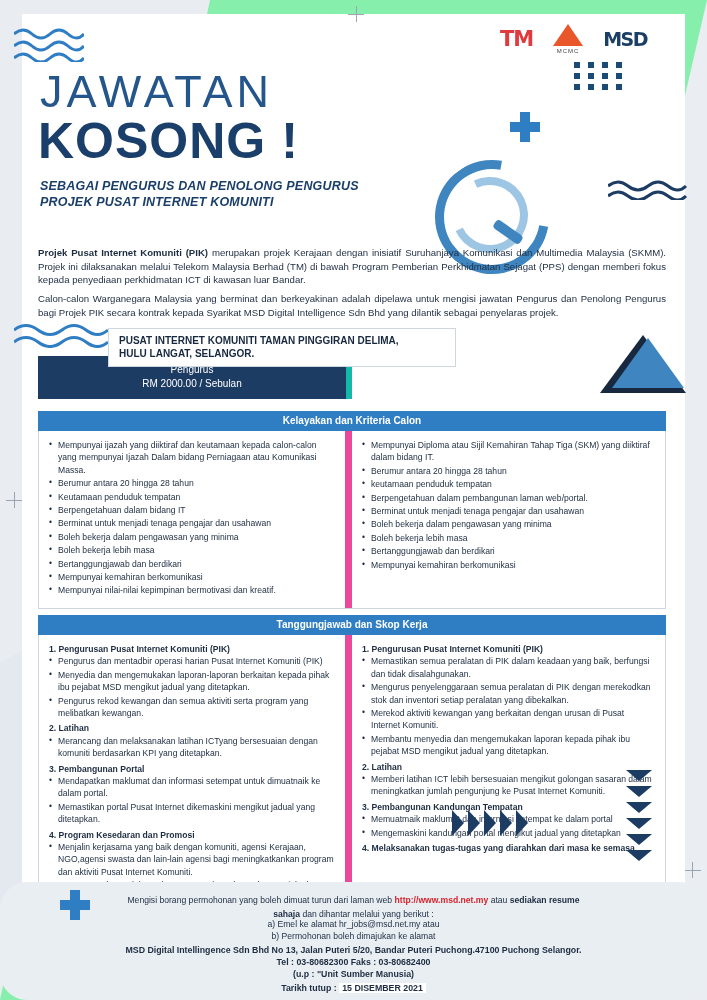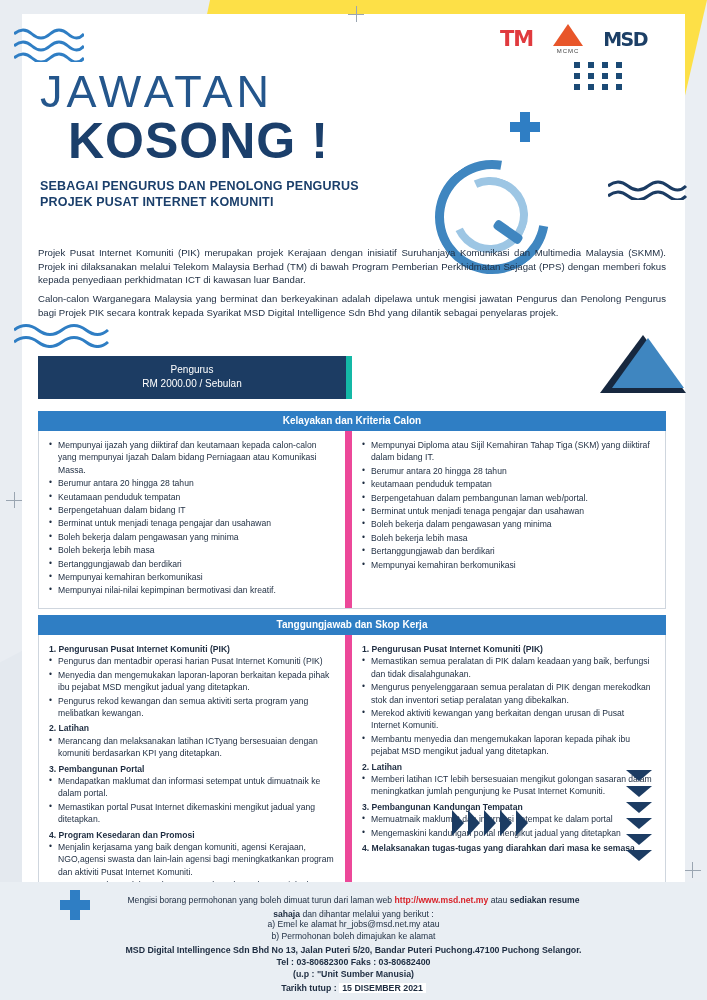--- a/index.html
+++ b/index.html
@@ -7,21 +7,21 @@
     width:707px;height:1000px;
     background:#ffffff;
     font-family:"Liberation Sans", sans-serif;
     color:#1b2b4b;
     overflow:hidden;
     position:relative;
   }
   .page{
     position:relative;
     width:707px;height:1000px;
-    background:#fde047;
+    background:#86efac;
     overflow:hidden;
   }
   
   .bg-left-triangle{
     position:absolute;left:0;top:0;width:0;height:0;
     border-left:210px solid #e9edf2;
     border-bottom:1000px solid transparent;
   }
   .bg-right-triangle{
     position:absolute;right:0;top:0;width:0;height:0;
@@ -61,25 +61,25 @@
 
   .dots{position:absolute;display:grid;grid-template-columns:repeat(4,9px);gap:5px;}
   .dots i{display:block;width:6px;height:6px;background:#1b4a75;border-radius:0;}
 
   .title-jawatan{
     position:absolute;left:40px;top:66px;
     font-size:45px;letter-spacing:4px;color:#24568c;font-weight:normal;
   }
   .title-kosong{
     position:absolute;left:38px;top:112px;
-    font-size:50px;letter-spacing:1px;color:#1b3f6b;font-weight:bold;margin-left:30px;
+    font-size:50px;letter-spacing:1px;color:#1b3f6b;font-weight:bold;
   }
   .subtitle{
     position:absolute;left:40px;top:178px;width:420px;
-    font-size:12.5px;font-weight:bold;color:#1b3f6b;line-height:16px;letter-spacing:.2px;
+    font-size:12.5px;font-weight:bold;color:#1b3f6b;line-height:16px;letter-spacing:.2px;font-style:italic;
   }
 
   
   .swirl{position:absolute;left:430px;top:155px;width:110px;height:110px;}
   .swirl .ring{
     position:absolute;left:5px;top:5px;width:96px;height:96px;border-radius:50%;
     border:9px solid #3f86c0;border-right-color:transparent;transform:rotate(-35deg);
   }
   .swirl .ring2{
     position:absolute;left:22px;top:22px;width:60px;height:60px;border-radius:50%;
@@ -88,21 +88,21 @@
   .swirl .tail{
     position:absolute;left:62px;top:72px;width:32px;height:10px;background:#3f86c0;
     transform:rotate(35deg);border-radius:4px;
   }
 
   
   .para{
     position:absolute;left:38px;width:628px;
     font-size:9.6px;line-height:13.6px;color:#1d2c40;text-align:justify;
   }
-  .para b{font-weight:normal;}
+  .para b{font-weight:bold;}
   #para1{top:246px;}
   #para2{top:292px;}
 
   
   .loc-banner{
     position:absolute;left:108px;top:328px;width:326px;
     background:#ffffff;border:1px solid #cfd6de;
     padding:5px 10px 6px 10px;
     font-size:10px;font-weight:bold;line-height:13px;color:#17283f;
     z-index:5;
@@ -156,20 +156,21 @@
   .chev{width:0;height:0;border-left:13px solid transparent;border-right:13px solid transparent;
         border-top:11px solid #1c3c63;margin-bottom:5px;}
   .chev-row{position:absolute;left:452px;top:810px;display:flex;}
   .chev-r{width:0;height:0;border-top:13px solid transparent;border-bottom:13px solid transparent;
         border-left:12px solid #1c3c63;margin-right:4px;}
 
   
   .footer{
     position:absolute;left:0;top:882px;width:707px;height:118px;
     background:#e9eef3;
+    border-radius:27px;
   }
   .footer-inner{position:relative;width:707px;height:118px;}
   .f-line{position:absolute;width:100%;text-align:center;font-size:8.6px;color:#1d2c40;line-height:12px;}
   .f-apply{left:0;top:12px;}
   .f-apply a{color:#d8232a;font-weight:bold;text-decoration:none;}
   .f-apply b{font-weight:bold;}
   .f-ab{left:0;top:36px;text-align:center;}
   .f-addr{left:0;top:62px;font-weight:bold;font-size:8.8px;}
   .f-tel{left:0;top:74px;font-weight:bold;font-size:8.8px;}
   .f-up{left:0;top:86px;font-weight:bold;font-size:8.8px;}
@@ -255,20 +256,24 @@
   </div>
 
   <div class="para" id="para1">
     <b>Projek Pusat Internet Komuniti (PIK)</b><span> merupakan projek Kerajaan dengan inisiatif Suruhanjaya Komunikasi dan Multimedia Malaysia (SKMM). Projek ini dilaksanakan melalui Telekom Malaysia Berhad (TM) di bawah Program Pemberian Perkhidmatan Sejagat (PPS) dengan memberi fokus kepada penyediaan perkhidmatan ICT di kawasan luar Bandar.</span>
   </div>
   <div class="para" id="para2">Calon-calon Warganegara Malaysia yang berminat dan berkeyakinan adalah dipelawa untuk mengisi jawatan Pengurus dan Penolong Pengurus bagi Projek PIK secara kontrak kepada Syarikat MSD Digital Intelligence Sdn Bhd yang dilantik sebagai penyelaras projek.</div>
 
   <div class="tri-dark"></div>
   <div class="tri-blue"></div>
 
+  <div class="loc-banner">
+    <div>PUSAT INTERNET KOMUNITI TAMAN PINGGIRAN DELIMA,</div>
+    <div>HULU LANGAT, SELANGOR.</div>
+  </div>
 
   <div class="tbl">
 
     <div class="row">
       <div class="col hdr-cell">
         <div class="t">Pengurus</div>
         <div class="p">RM 2000.00 / Sebulan</div>
       </div>
     </div>
 

